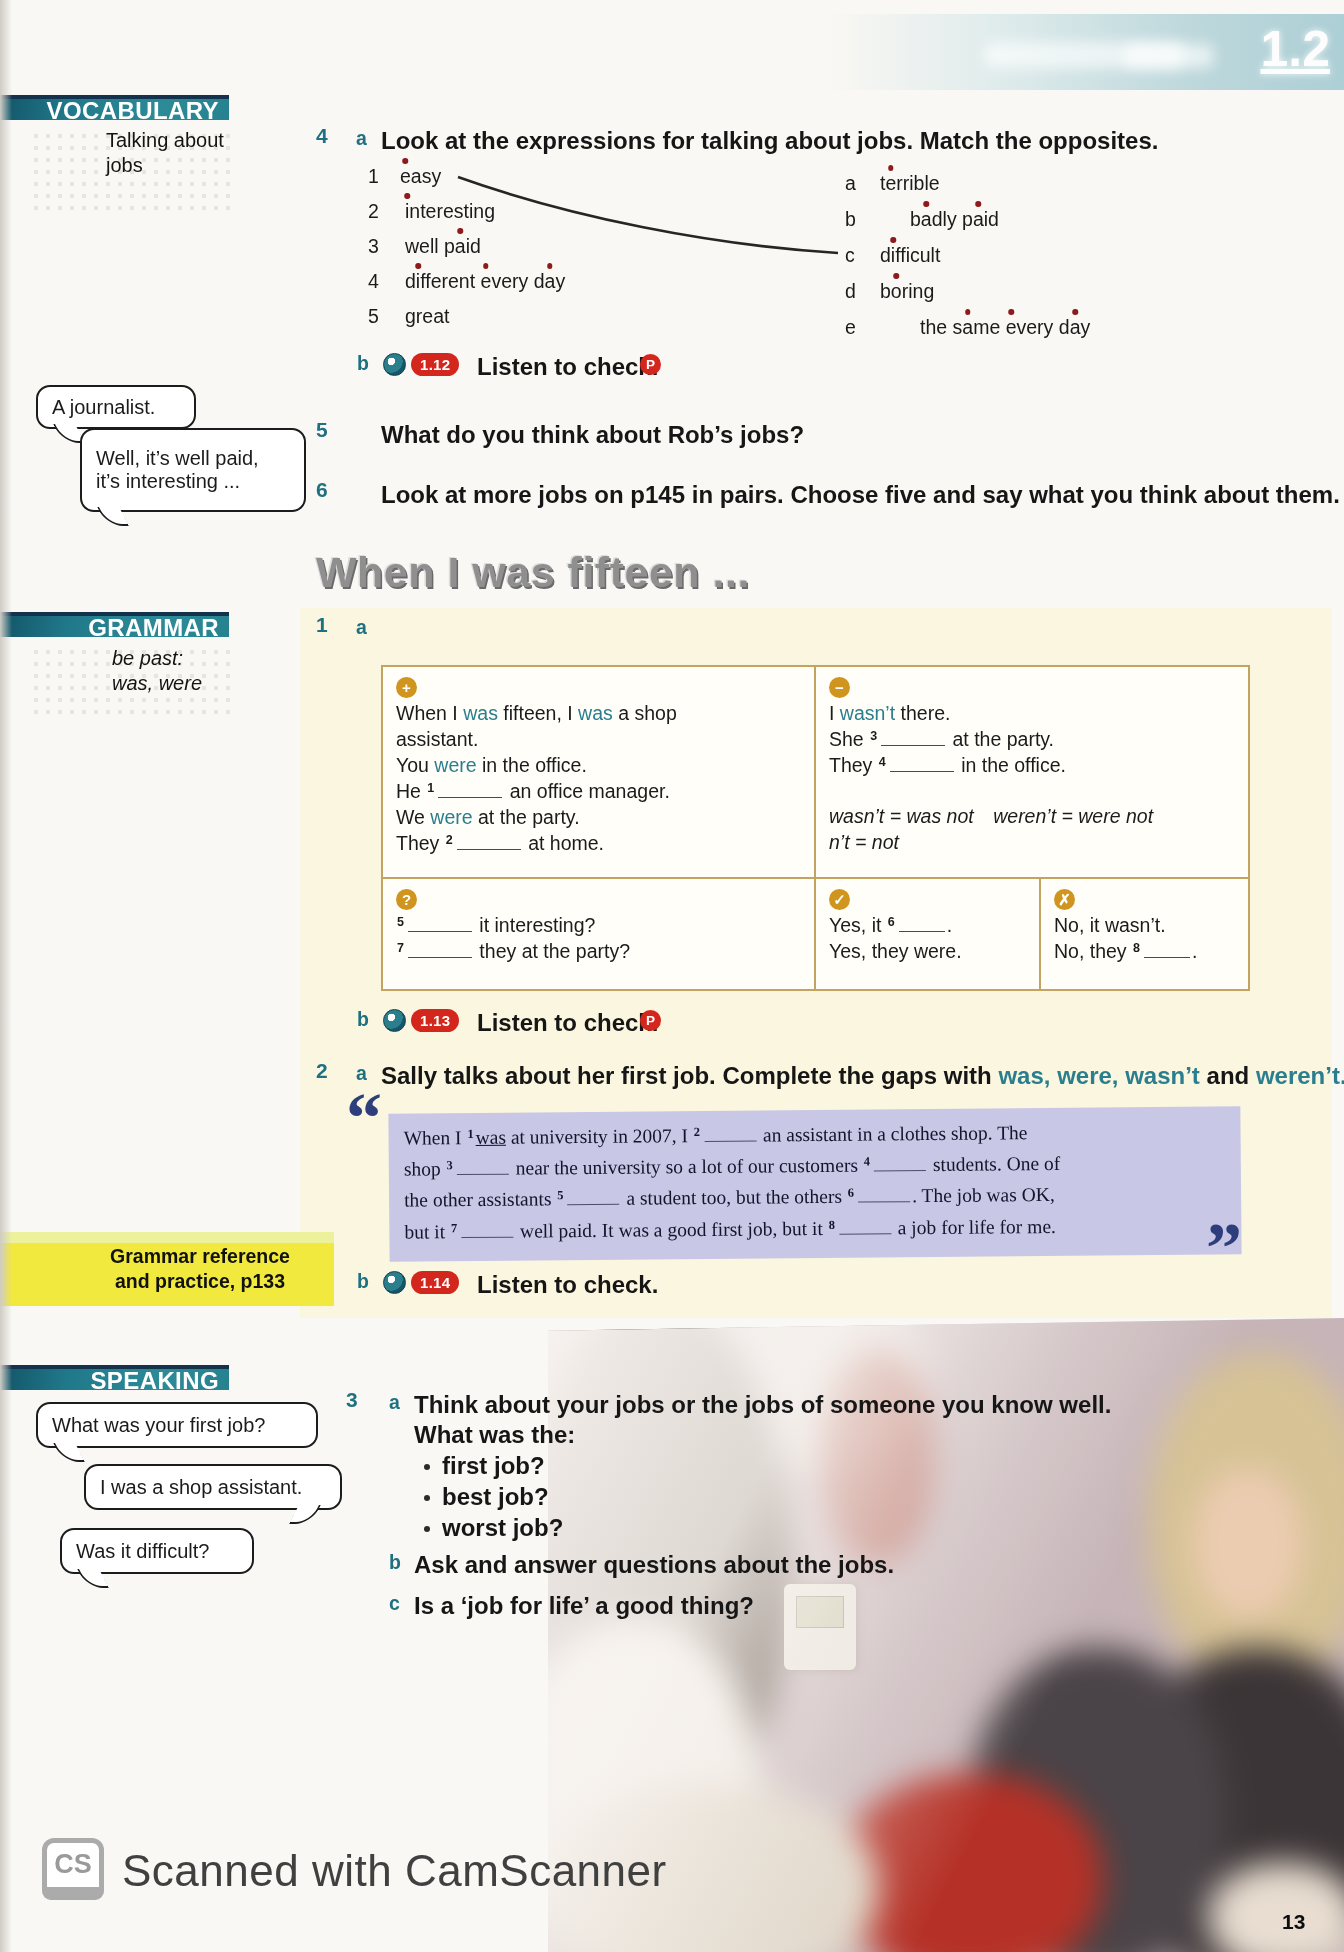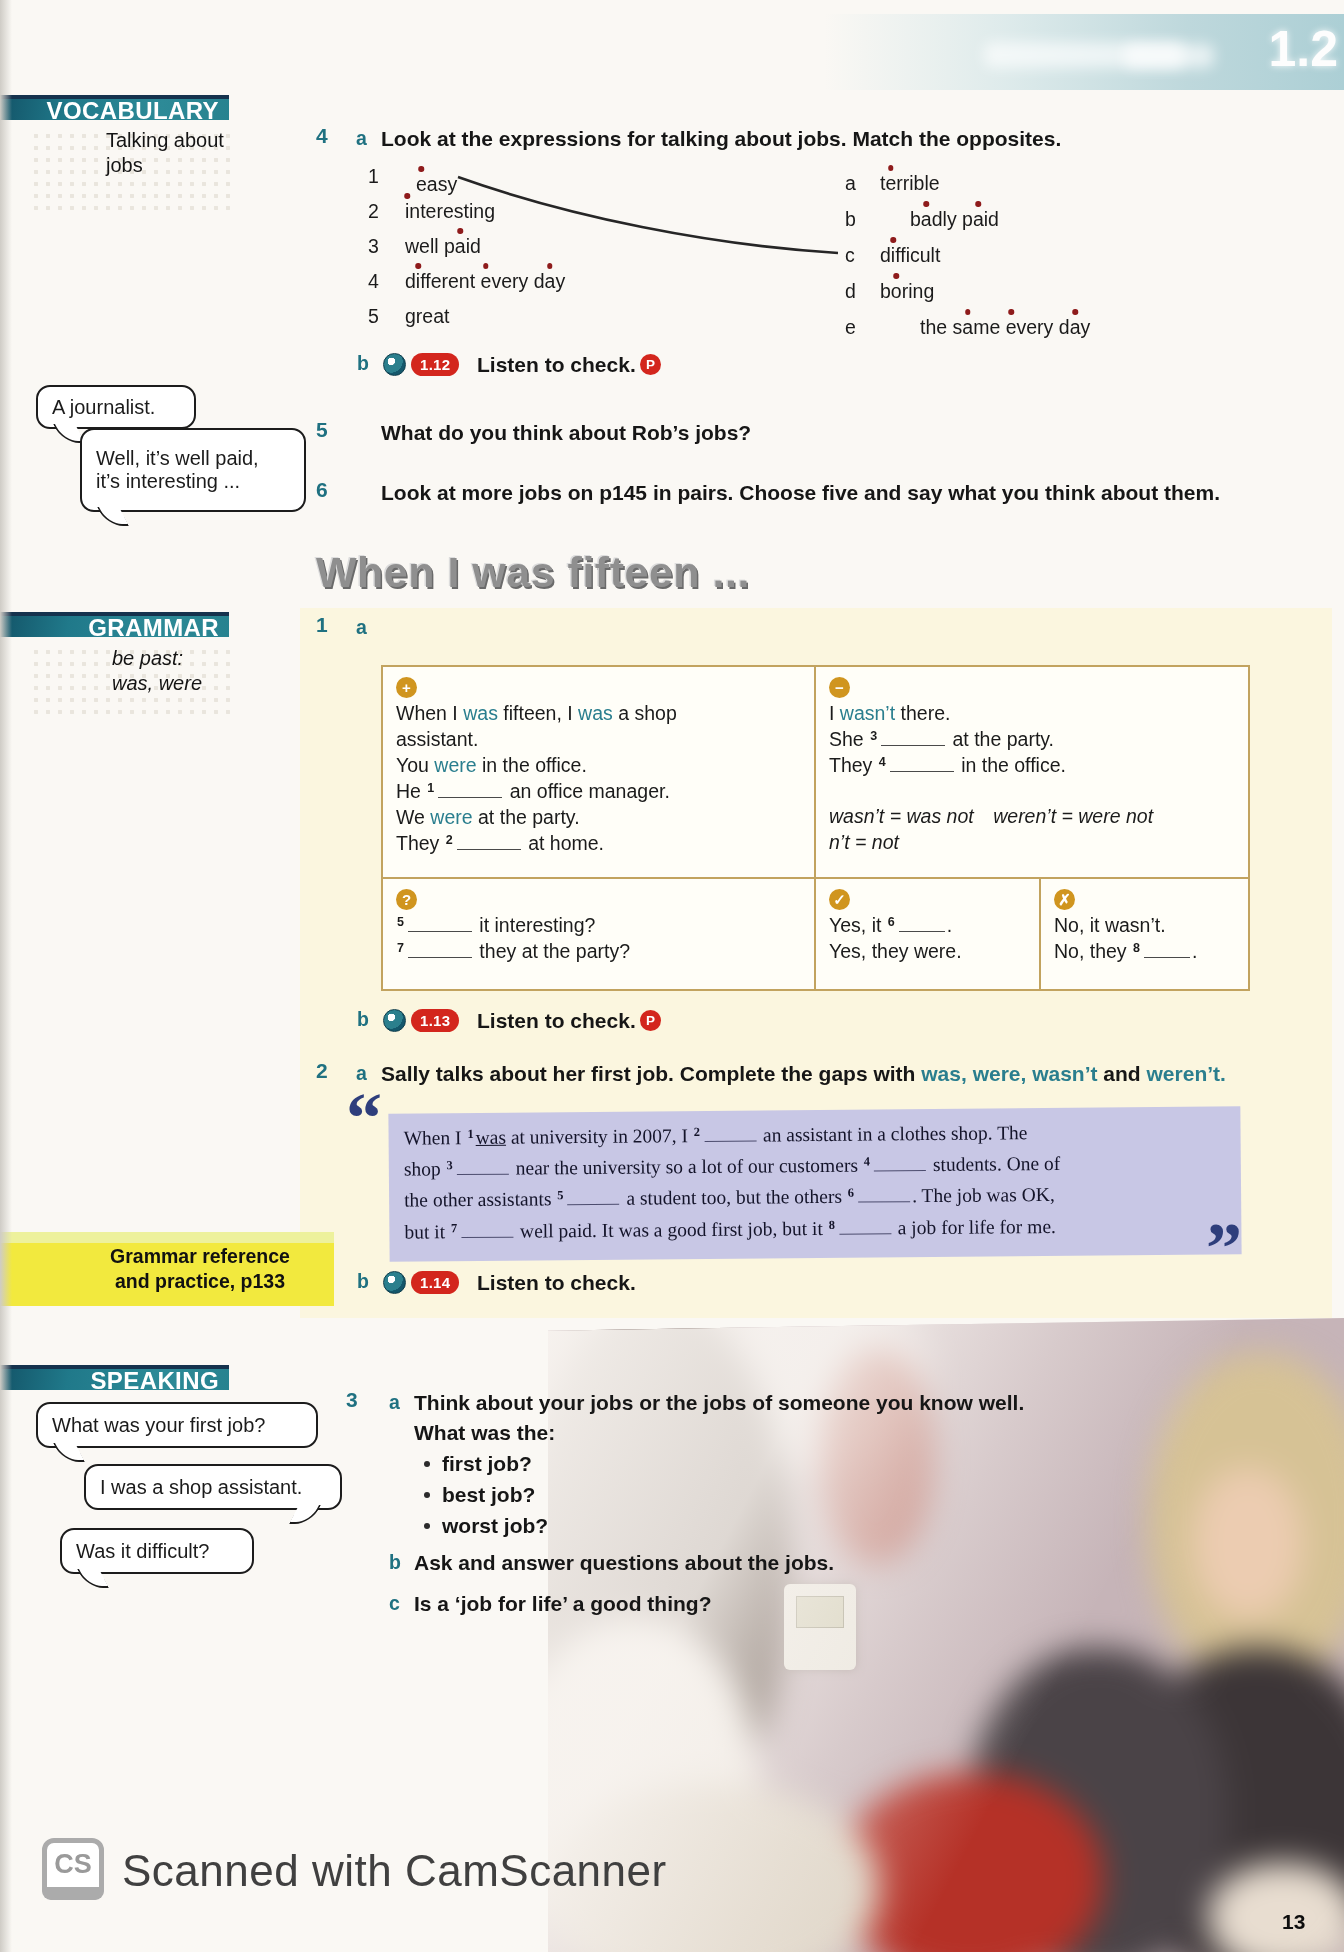--- a/index.html
+++ b/index.html
@@ -4,34 +4,34 @@
 <style>
   html,body{margin:0;padding:0;background:#e8e6e2;}
   .page{position:relative;width:1344px;height:1952px;background:#faf8f4;overflow:hidden;
         font-family:"Liberation Sans",sans-serif;color:#1b1b1b;}
   .ledge{position:absolute;left:0;top:0;width:12px;height:100%;
          background:linear-gradient(90deg,#cfccc6,rgba(0,0,0,0));z-index:9;}
   
   .topband{position:absolute;right:0;top:14px;width:520px;height:76px;
            background:linear-gradient(90deg,rgba(207,228,231,0) 0%,rgba(199,224,228,.55) 35%,#bed8dc 70%,#accfd5 100%);}
   .ghost{position:absolute;background:rgba(255,255,255,.65);filter:blur(7px);border-radius:8px;}
-  .unitnum{position:absolute;right:6px;top:20px;font-size:50px;font-weight:bold;color:#fdfdfd;
-           text-shadow:0 0 7px rgba(255,255,255,.9);}
+  .unitnum{position:absolute;right:14px;top:20px;font-size:50px;font-weight:bold;color:#fdfdfd;
+           text-shadow:0 0 7px rgba(255,255,255,.9);text-decoration:underline;}
   
   .secbar{position:absolute;left:0;width:229px;height:25px;border-top:4px solid #15324d;box-sizing:border-box;
           background:linear-gradient(100deg,#135468 0%,#20798a 30%,#2d8a97 70%,#27828f 100%);
           color:#fff;font-weight:bold;font-size:24px;line-height:23px;text-align:right;
           padding-right:10px;letter-spacing:.4px;z-index:5;}
   .dots{position:absolute;background-image:radial-gradient(#e7e3da 2.1px,rgba(0,0,0,0) 2.5px);
         background-size:12px 12px;opacity:.9;}
   .subhead{position:absolute;font-size:20px;line-height:1.25;color:#141414;z-index:5;}
   
   .exnum{position:absolute;color:#1f7181;font-weight:bold;font-size:21px;z-index:6;}
   .sub{position:absolute;color:#1f7181;font-weight:bold;font-size:19.5px;z-index:6;}
-  .ins{position:absolute;font-weight:bold;font-size:21px;color:#161616;white-space:nowrap;z-index:6;}
+  .ins{position:absolute;font-weight:bold;font-size:24px;color:#161616;white-space:nowrap;z-index:6;}
   .txt{position:absolute;font-size:19.5px;white-space:nowrap;z-index:6;}
   .teal{color:#2a7e8e;}
   .it{font-style:italic;}
   .u{text-decoration:underline;}
   .sup{font-size:12.5px;position:relative;top:-6px;font-weight:bold;margin:0 2px 0 1px;}
   .gap{display:inline-block;border-bottom:1.6px solid #4a4a4a;height:15px;margin:0 2px;}
   .stress{position:relative;}
   .stress::after{content:"";position:absolute;top:-7px;left:50%;transform:translateX(-50%);
                  width:5.5px;height:5.5px;border-radius:50%;background:#8e1b1b;}
   .bullet{display:inline-block;width:6px;height:6px;border-radius:50%;background:#2b2b2b;
@@ -116,21 +116,21 @@
   <div class="subhead" style="left:106px;top:128px;">
     <div>Talking about</div>
     <div>jobs</div>
   </div>
 
   <div class="exnum" style="left:316px;top:124px;">4</div>
   <div class="sub" style="left:356px;top:127px;">a</div>
   <div class="ins" style="left:381px;top:127px;">Look at the expressions for talking about jobs. Match the opposites.</div>
 
   <div class="txt" style="left:368px;top:165px;">1</div>
-  <div class="txt" style="left:416px;top:165px;margin-top:8px;"><span class="stress">e</span><span>asy</span></div>
+  <div class="txt" style="left:400px;top:165px;"><span class="stress">e</span><span>asy</span></div>
   <div class="txt" style="left:368px;top:200px;">2</div>
   <div class="txt" style="left:405px;top:200px;"><span class="stress">i</span><span>nteresting</span></div>
   <div class="txt" style="left:368px;top:235px;">3</div>
   <div class="txt" style="left:405px;top:235px;"><span>well p</span><span class="stress">a</span><span>id</span></div>
   <div class="txt" style="left:368px;top:270px;">4</div>
   <div class="txt" style="left:405px;top:270px;"><span>d</span><span class="stress">i</span><span>fferent </span><span class="stress">e</span><span>very </span><span>d</span><span class="stress">a</span><span>y</span></div>
   <div class="txt" style="left:368px;top:305px;">5</div>
   <div class="txt" style="left:405px;top:305px;"><span>great</span></div>
 
   <div class="txt" style="left:845px;top:172px;">a</div>

